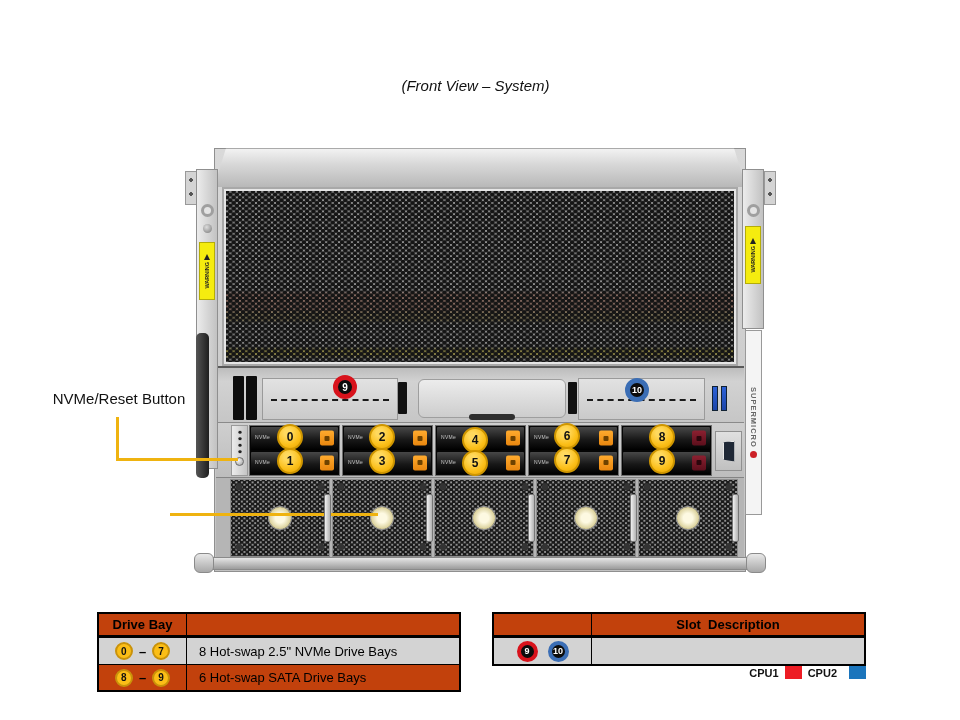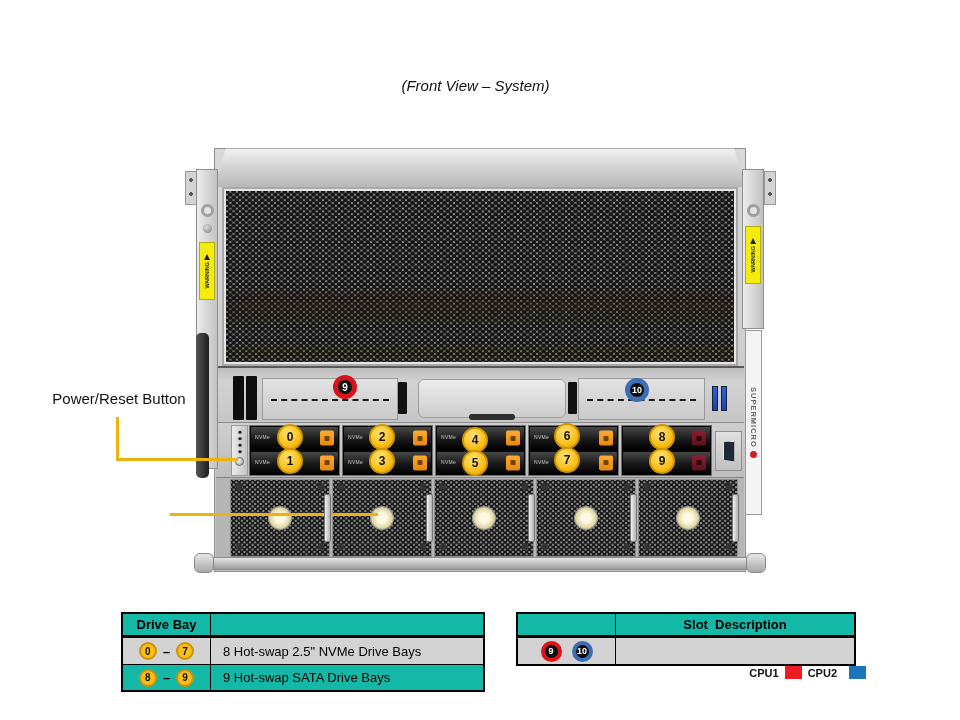--- a/index.html
+++ b/index.html
@@ -133,23 +133,23 @@
 
   
   .callout { position:absolute; font-size:15px; color:#111; }
   .power-label { left:40px; top:390px; width:158px; text-align:center; }
   .fan-label { left:35px; top:496px; width:155px; text-align:center; line-height:20px; }
   .line-power { position:absolute; left:116px; top:417px; width:122px; height:44px;
                 border-left:3px solid #efb310; border-bottom:3px solid #efb310; }
   .line-fan { position:absolute; left:170px; top:513px; width:208px; height:3px; background:#efb310; }
 
   
-  .tbl { position:absolute; border:2px solid #000; font-size:13px; background:#14b8a6;margin-left:24px; }
+  .tbl { position:absolute; border:2px solid #000; font-size:13px; background:#c2410c; }
   #t1 { left:97px; top:612px; width:364px; }
-  #t2 { left:492px; top:612px; width:340px; }
+  #t2 { left:492px; top:612px; width:374px; }
   .t-head { display:flex; height:24px; border-bottom:3px solid #000; font-weight:bold; }
   .t-row { display:flex; height:26px; }
   .t-row + .t-row { border-top:1px solid #000; }
   .t-row.gray { background:#d3d3d3; }
   .t-cell { display:flex; align-items:center; }
   .t-cell.c1 { justify-content:center; border-right:1px solid #000; }
   #t1 .c1 { width:88px; } #t2 .c1 { width:98px; }
   .t-cell.c2 { flex:1; justify-content:center; }
   .t-cell.c2.desc { justify-content:flex-start; padding-left:12px; }
   .t-cell.pre { white-space:pre; }
@@ -324,21 +324,21 @@
   <div class="badge y" style="left:277px; top:448px;">1</div>
   <div class="badge y" style="left:369px; top:424px;">2</div>
   <div class="badge y" style="left:369px; top:448px;">3</div>
   <div class="badge y" style="left:462px; top:427px;">4</div>
   <div class="badge y" style="left:462px; top:450px;">5</div>
   <div class="badge y" style="left:554px; top:423px;">6</div>
   <div class="badge y" style="left:554px; top:447px;">7</div>
   <div class="badge y" style="left:649px; top:424px;">8</div>
   <div class="badge y" style="left:649px; top:448px;">9</div>
 
-  <div class="callout power-label">Power/Reset Button</div>
+  <div class="callout power-label">NVMe/Reset Button</div>
   <div class="line-power"></div>
   <div class="line-fan"></div>
 
   <div class="tbl" id="t1">
     <div class="t-head">
       <div class="t-cell c1">Drive Bay</div>
     </div>
     <div class="t-row gray">
       <div class="t-cell c1">
         <span class="tb-badge">0</span>
@@ -346,21 +346,21 @@
         <span class="tb-badge">7</span>
       </div>
       <div class="t-cell c2 desc">8 Hot-swap 2.5" NVMe Drive Bays</div>
     </div>
     <div class="t-row">
       <div class="t-cell c1">
         <span class="tb-badge">8</span>
         <span class="t-dash">–</span>
         <span class="tb-badge">9</span>
       </div>
-      <div class="t-cell c2 desc">9 Hot-swap SATA Drive Bays</div>
+      <div class="t-cell c2 desc">6 Hot-swap SATA Drive Bays</div>
     </div>
   </div>
 
   <div class="tbl" id="t2">
     <div class="t-head">
       <div class="t-cell c1"></div>
       <div class="t-cell c2 pre">Slot  Description</div>
     </div>
     <div class="t-row gray">
       <div class="t-cell c1">

